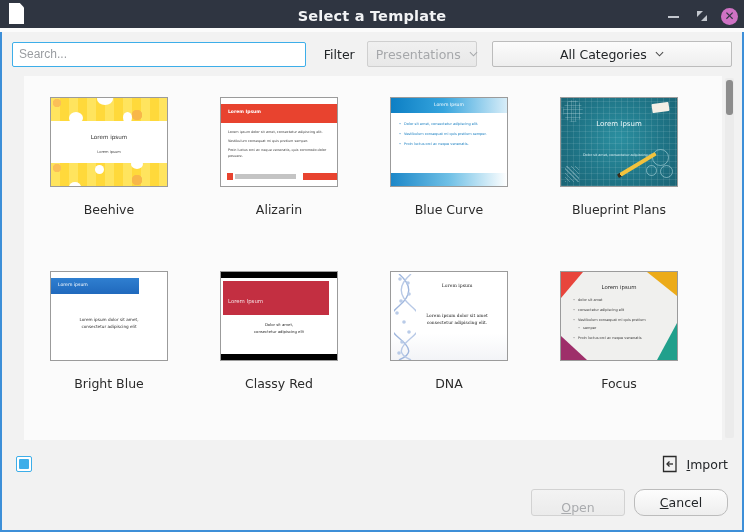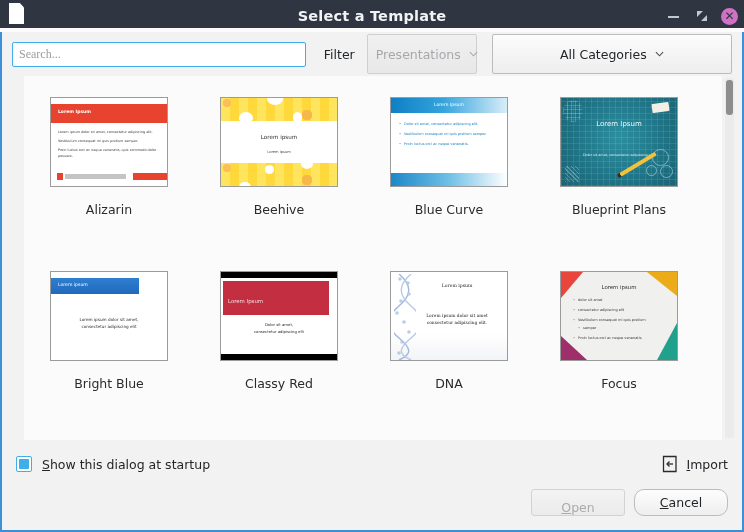--- a/index.html
+++ b/index.html
@@ -112,34 +112,34 @@
     box-sizing: border-box;
     padding: 0 10px;
   }
   .search-input {
     width: 296px;
     height: 25px;
     box-sizing: border-box;
     border: 1px solid #3daee9;
     border-radius: 2px;
     background: #ffffff;
-    font-family: Liberation Serif, serif;
+    font-family: Liberation Sans, sans-serif;
     font-size: 12px;
     color: #232629;
     padding: 0 6px;
     outline: none;
   }
   .search-input::placeholder { color: #9a9da1; }
   .filter-label {
     margin-left: 18px;
     font-size: 12.5px;
     color: #232629;
   }
   .combo {
-    height: 40px;
+    height: 26px;
     box-sizing: border-box;
     border: 1px solid #bcbcbc;
     border-radius: 2px;
     background: linear-gradient(to bottom, #fcfcfc 0%, #eeeeee 100%);
     display: flex;
     align-items: center;
     justify-content: space-between;
     padding: 0 8px;
     font-size: 12.5px;
     color: #232629;
@@ -486,49 +486,49 @@
         <svg class="chev" viewBox="0 0 10 6">
           <path d="M1 1 L5 5 L9 1" stroke="#4d4d4d" stroke-width="1.2" fill="none"></path>
         </svg>
       </div>
     </div>
 
     <div class="content">
       <div class="grid">
 
         <div class="cell">
+          <div class="thumb t-beehive">
+            <div class="band top"></div>
+            <div class="notch" style="left:46px;top:-5px;width:16px;height:12px;"></div>
+            <div class="notch" style="left:18px;top:14px;width:14px;height:12px;"></div>
+            <div class="notch" style="left:72px;top:14px;width:9px;height:11px;"></div>
+            <div class="band bot"></div>
+            <div class="notch" style="left:44px;bottom:12px;width:9px;height:9px;"></div>
+            <div class="notch" style="left:80px;bottom:17px;width:12px;height:10px;"></div>
+            <div class="notch" style="left:18px;bottom:-6px;width:12px;height:10px;"></div>
+            <div class="ttl">Lorem ipsum</div>
+            <div class="sub">Lorem ipsum</div>
+          </div>
+          <div class="cell-label">Beehive</div>
+        </div>
+
+        <div class="cell">
           <div class="thumb t-alizarin">
             <div class="hdr">
                 <span>Lorem Ipsum</span>
               </div>
             <div class="ln" style="top:32px">Lorem ipsum dolor sit amet, consectetur adipiscing elit.</div>
             <div class="ln" style="top:41px">Vestibulum consequat mi quis pretium semper.</div>
             <div class="ln" style="top:50px">Proin luctus orci ac neque venenatis, quis commodo dolor</div>
             <div class="ln" style="top:56px">posuere.</div>
             <div class="foot-l"></div>
               <div class="foot-m"></div>
               <div class="foot-r"></div>
           </div>
           <div class="cell-label">Alizarin</div>
-        </div>
-
-        <div class="cell">
-          <div class="thumb t-beehive">
-            <div class="band top"></div>
-            <div class="notch" style="left:46px;top:-5px;width:16px;height:12px;"></div>
-            <div class="notch" style="left:18px;top:14px;width:14px;height:12px;"></div>
-            <div class="notch" style="left:72px;top:14px;width:9px;height:11px;"></div>
-            <div class="band bot"></div>
-            <div class="notch" style="left:44px;bottom:12px;width:9px;height:9px;"></div>
-            <div class="notch" style="left:80px;bottom:17px;width:12px;height:10px;"></div>
-            <div class="notch" style="left:18px;bottom:-6px;width:12px;height:10px;"></div>
-            <div class="ttl">Lorem ipsum</div>
-            <div class="sub">Lorem ipsum</div>
-          </div>
-          <div class="cell-label">Beehive</div>
         </div>
 
         <div class="cell">
           <div class="thumb t-bluecurve">
             <div class="hdr">
                 <span>Lorem Ipsum</span>
               </div>
             <div class="bullet" style="top:24px">Dolor sit amet, consectetur adipiscing elit.</div>
             <div class="bullet" style="top:34px">Vestibulum consequat mi quis pretium semper.</div>
             <div class="bullet" style="top:44px">Proin luctus orci ac neque venenatis.</div>
@@ -626,21 +626,20 @@
     <div class="scrollbar">
       <div class="scroll-thumb"></div>
     </div>
 
     <div class="bottom">
 
       <div class="startup-row">
         <span class="checkbox">
           <span class="fill"></span>
         </span>
-        <span class="startup-label"><span style="text-decoration:underline">S</span>how this dialog at startup</span>
       </div>
 
       <div class="import-row">
         <svg class="import-icon" viewBox="0 0 16 18">
           <path d="M1.5 1.5 H14 V16.5 H1.5 Z" fill="none" stroke="#2b2b2b" stroke-width="1.3"></path>
           <path d="M11 9 H5.5" stroke="#2b2b2b" stroke-width="1.3" fill="none"></path>
           <path d="M7.5 6.5 L5 9 L7.5 11.5" stroke="#2b2b2b" stroke-width="1.3" fill="none"></path>
         </svg>
         <span class="import-label"><span style="text-decoration:underline">I</span>mport</span>
       </div>

